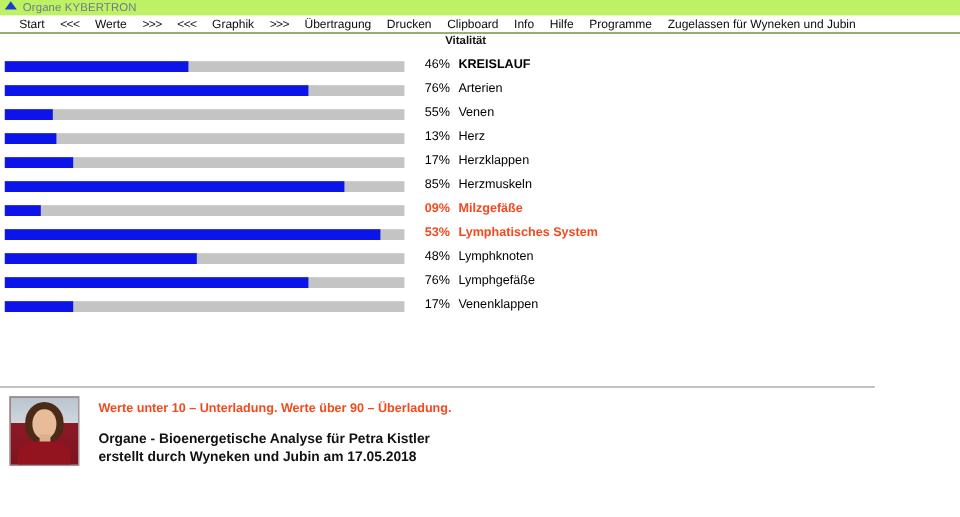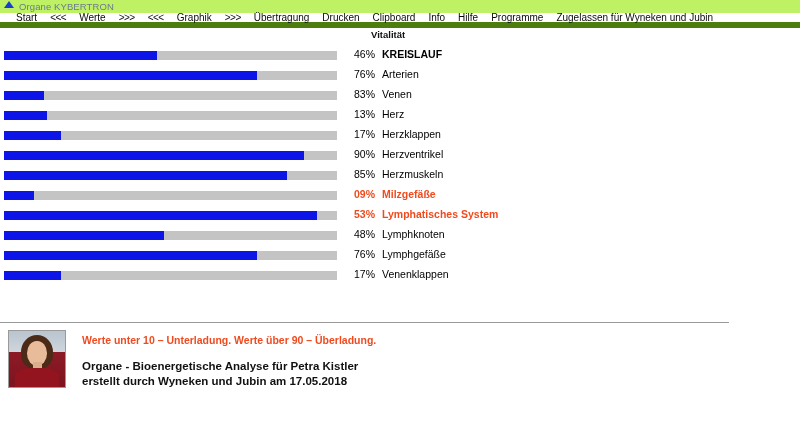--- a/index.html
+++ b/index.html
@@ -41,21 +41,21 @@
 
   
   .menubar {
     height: 15px;
     background: #ffffff;
     display: flex;
     align-items: center;
     padding-left: 16px;
     font-size: 10px;
     color: #0a0a0a;
-    border-bottom: 6px solid #4d7c0f;
+    border-bottom: 1px solid #4d7c0f;
     box-sizing: border-box;
   }
   .menubar .mi {
     margin-right: 13px;
     white-space: nowrap;
     cursor: default;
   }
   .menubar .mi.arrow {
     color: #111;
     letter-spacing: -0.5px;
@@ -248,47 +248,40 @@
       <div class="fill" style="width:76%"></div>
     </div>
     <div class="pct">76%</div>
     <div class="label">Arterien</div>
   </div>
 
   <div class="bar-row">
     <div class="track">
       <div class="fill" style="width:12%"></div>
     </div>
-    <div class="pct">83%</div>
+    <div class="pct">55%</div>
     <div class="label">Venen</div>
   </div>
 
   <div class="bar-row">
     <div class="track">
       <div class="fill" style="width:13%"></div>
     </div>
     <div class="pct">13%</div>
     <div class="label">Herz</div>
   </div>
 
   <div class="bar-row">
     <div class="track">
       <div class="fill" style="width:17%"></div>
     </div>
     <div class="pct">17%</div>
     <div class="label">Herzklappen</div>
   </div>
 
-  <div class="bar-row">
-    <div class="track">
-      <div class="fill" style="width:90%"></div>
-    </div>
-    <div class="pct">90%</div>
-    <div class="label">Herzventrikel</div>
-  </div>
 
   <div class="bar-row">
     <div class="track">
       <div class="fill" style="width:85%"></div>
     </div>
     <div class="pct">85%</div>
     <div class="label">Herzmuskeln</div>
   </div>
 
 

